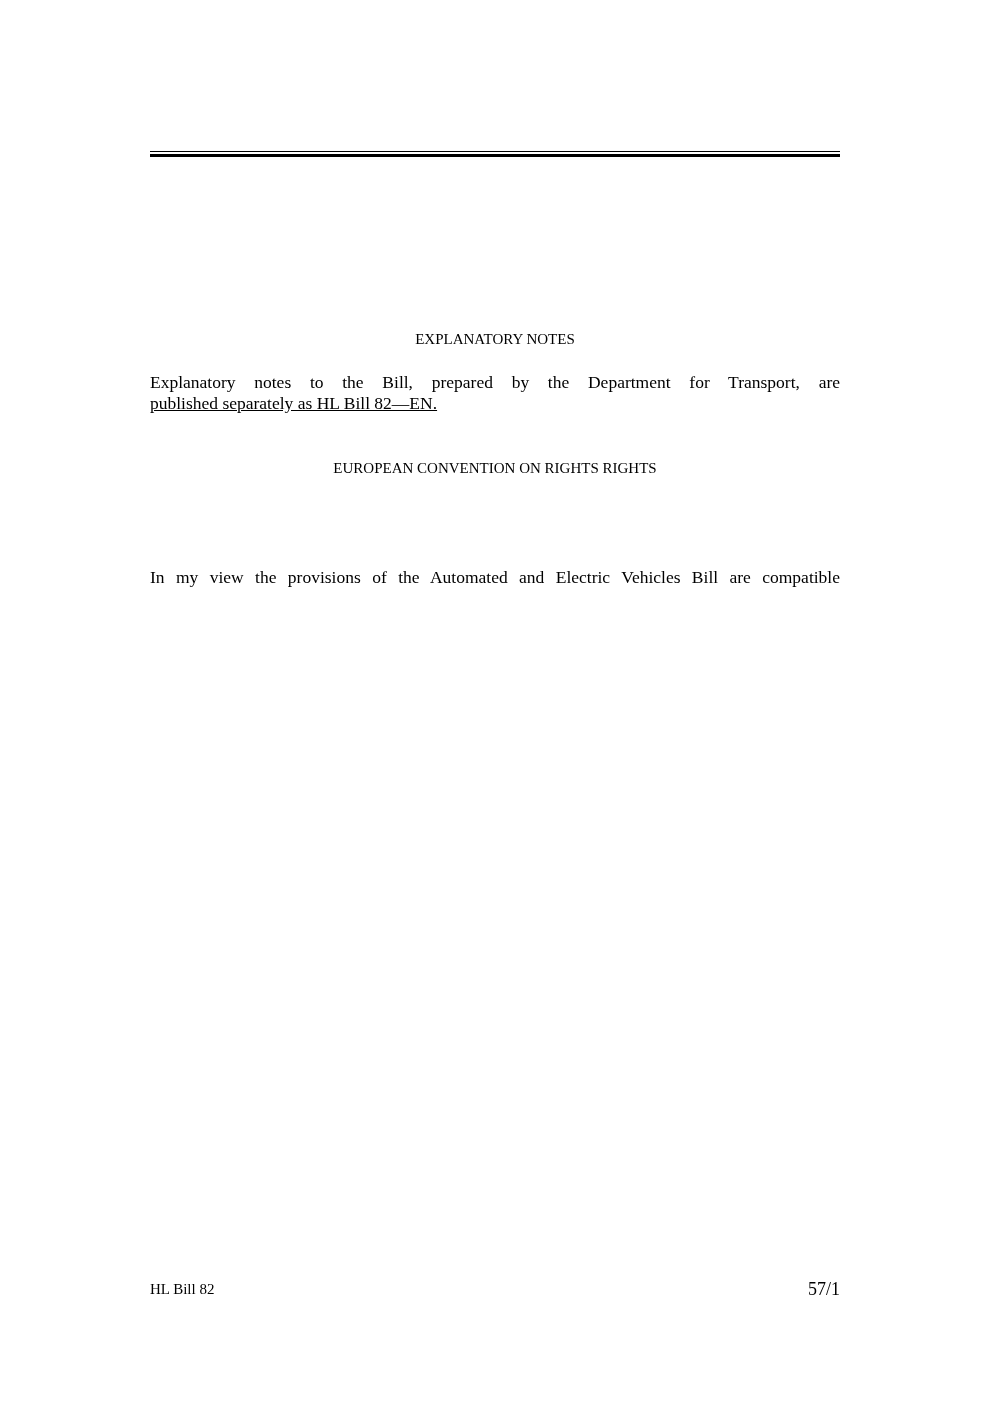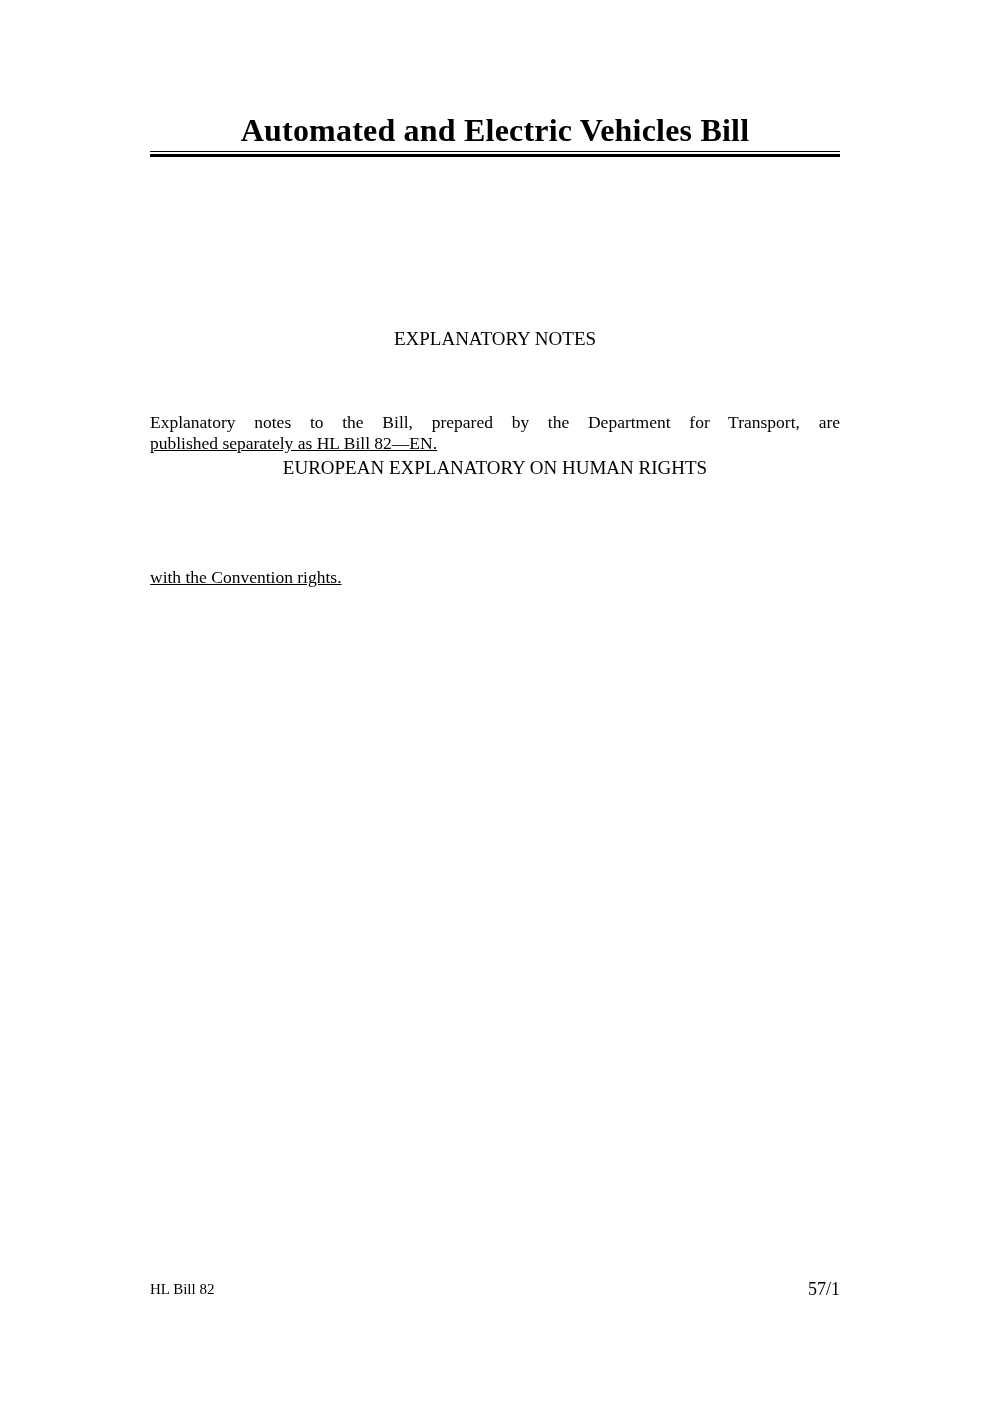--- a/index.html
+++ b/index.html
@@ -47,39 +47,38 @@
     top: 154px;
     height: 3px;
     background: #000;
   }
   .heading {
     position: absolute;
     left: 150px;
     width: 690px;
     text-align: center;
     font-family: "Liberation Serif", "DejaVu Serif", serif;
-    font-size: 19px;
+    font-size: 15px;
     line-height: 22px;
   }
   .para {
     position: absolute;
     left: 150px;
     width: 690px;
     font-family: "Liberation Serif", "DejaVu Serif", serif;
     font-size: 17.5px;
     line-height: 21px;
     text-align: justify;
   }
   .para .line {
     display: block;
   }
   .para .line.justify {
     text-align: justify;
     text-align-last: justify;
-    margin-top: 40px;
   }
   .para .line.left {
     text-align: center;
     text-align-last: left;
     text-decoration: underline;
   }
   .footer-left {
     position: absolute;
     left: 150px;
     top: 1278px;
@@ -95,34 +94,33 @@
     font-size: 18px;
     line-height: 22px;
     text-align: left;
   }
 </style>
 </head>
 <body>
 
 <div class="page">
 
-  <div class="title">Automated and Electric Vehicles Bill</div>
   <div class="rule-thin"></div>
   <div class="rule-thick"></div>
 
   <div class="heading" style="top:328px;">EXPLANATORY NOTES</div>
 
   <div class="para" style="top:372px;">
     <span class="line justify">Explanatory notes to the Bill, prepared by the Department for Transport, are</span>
     <span class="line left">published separately as HL Bill 82—EN.</span>
   </div>
 
-  <div class="heading" style="top:457px;">EUROPEAN EXPLANATORY ON HUMAN RIGHTS</div>
+  <div class="heading" style="top:457px;">EUROPEAN CONVENTION ON RIGHTS RIGHTS</div>
 
 
   <div class="para" style="top:567px;">
-    <span class="line left">with the Convention rights.</span>
+    <span class="line justify">In my view the provisions of the Automated and Electric Vehicles Bill are compatible</span>
   </div>
 
   <div class="footer-left">HL Bill 82</div>
   <div class="footer-right">57/1</div>
 
 </div>
 
 </body></html>

